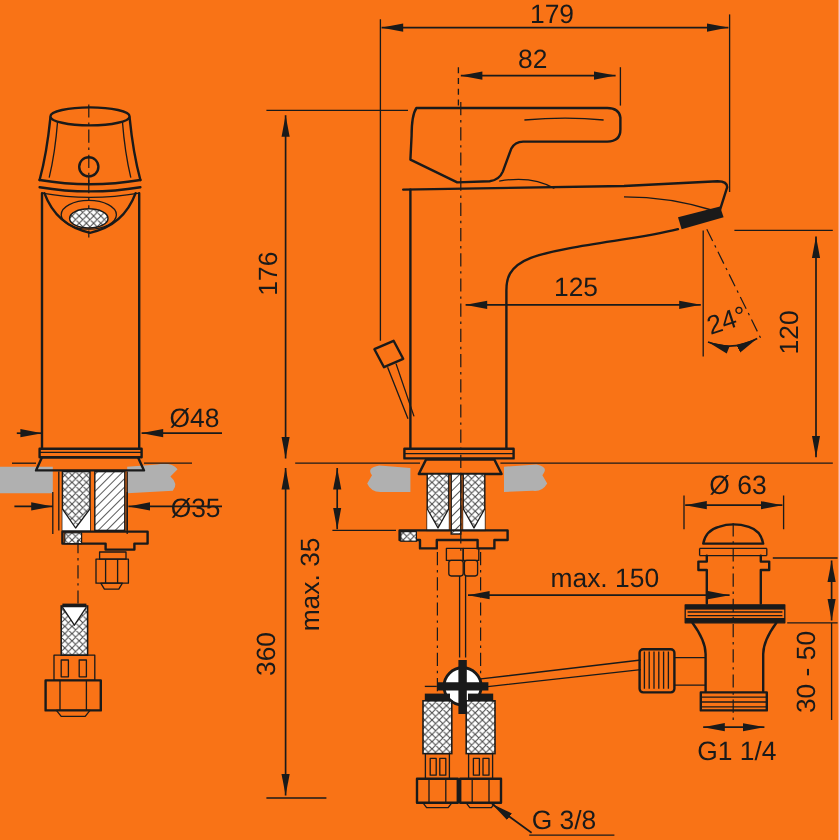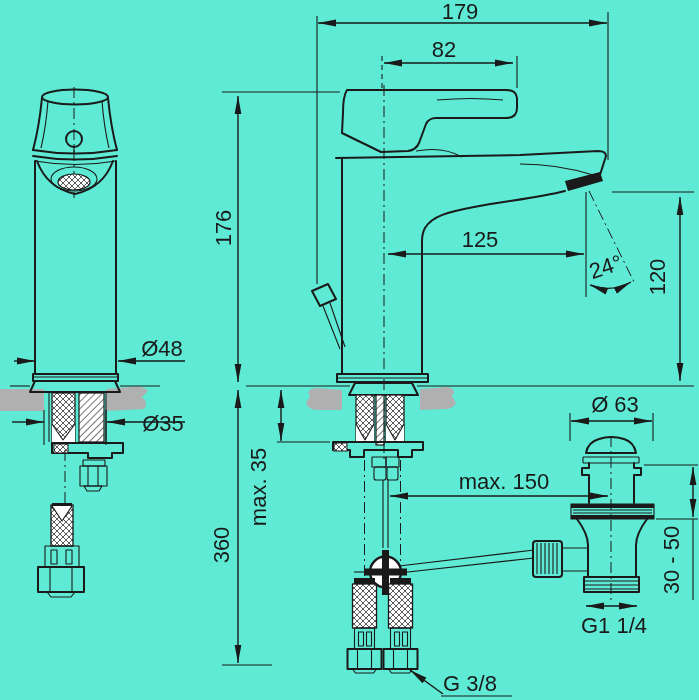--- a/index.html
+++ b/index.html
@@ -1,16 +1,16 @@
 <!DOCTYPE html>
 <html><head>
 <meta charset="utf-8">
 <style>
   html,body{margin:0;padding:0;background:#ffffff;}
-  .stage{position:relative;width:699px;height:700px;background:#5eead4;overflow:hidden;
+  .stage{position:relative;width:699px;height:700px;background:#f97316;overflow:hidden;
          font-family:"Liberation Sans", sans-serif;}
   svg{display:block}
   .outline{fill:none;stroke:#1a1a1a;stroke-width:2;stroke-linejoin:round;stroke-linecap:round;}
   .thin{fill:none;stroke:#1a1a1a;stroke-width:1.1;stroke-linejoin:round;}
   .dim{fill:none;stroke:#1a1a1a;stroke-width:1.4;}
   .ext{fill:none;stroke:#1a1a1a;stroke-width:1.1;}
   .extd{fill:none;stroke:#1a1a1a;stroke-width:1.1;stroke-dasharray:5 4;}
   .cl{fill:none;stroke:#1a1a1a;stroke-width:1;stroke-dasharray:11 4 2 4;}
   .lbl{font-family:"Liberation Sans", sans-serif;font-size:22px;fill:#1a1a1a;}
   .deck{fill:#b0b0b0;stroke:none;}

